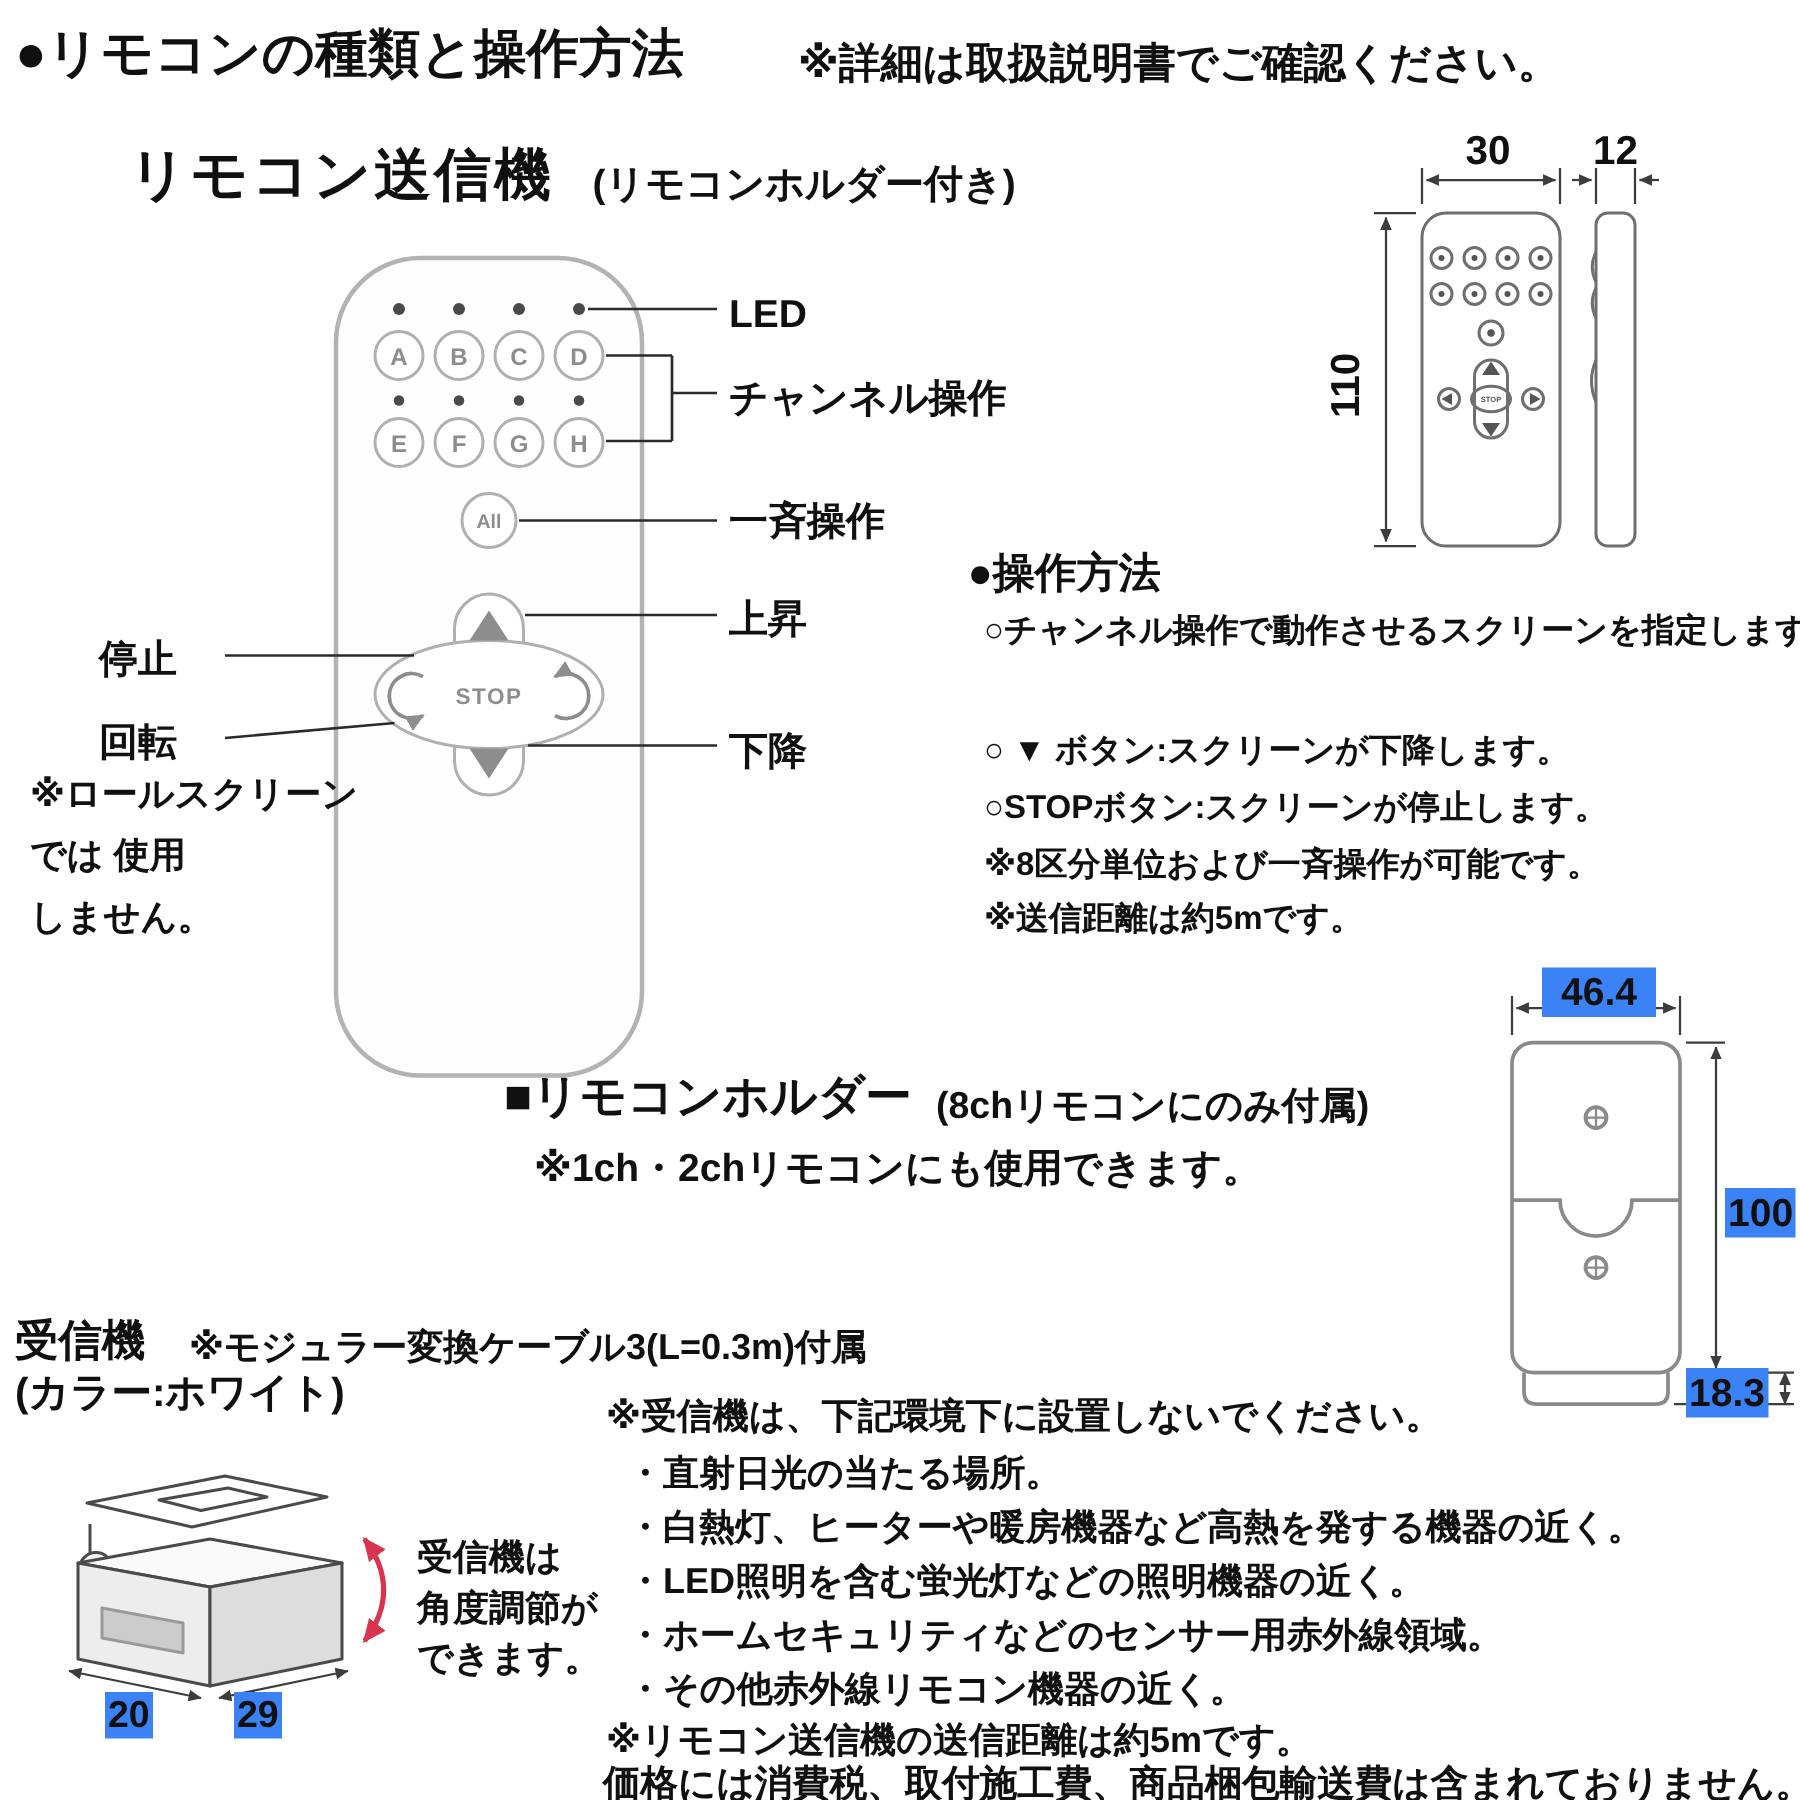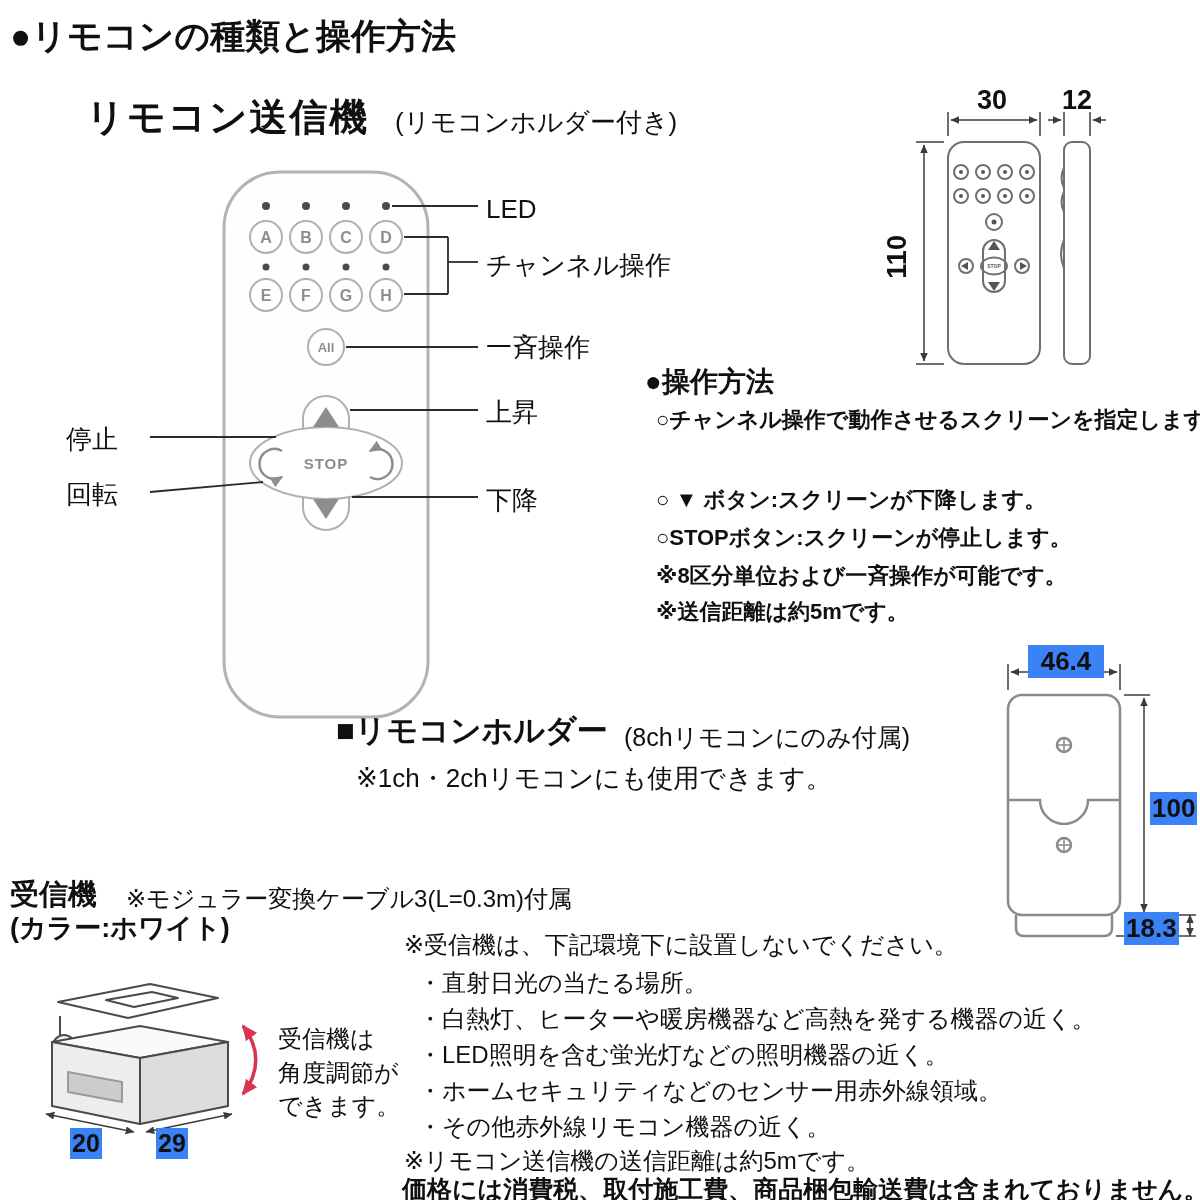--- a/index.html
+++ b/index.html
@@ -2,21 +2,21 @@
 <html><head>
 <meta charset="utf-8">
 <style>
   html,body{margin:0;padding:0;background:#fff}
   .page{position:relative;width:1200px;height:1200px;background:#fff;overflow:hidden;
         font-family:"Liberation Sans","DejaVu Sans",sans-serif;color:#101010;font-weight:700}
   .t{position:absolute;white-space:nowrap;line-height:1.25;z-index:2}
   .pre{white-space:pre-line}
   .ctr{text-align:center}
   .bgw{background:#3b82f6;padding:0 2px}
-  .w6{font-weight:400}
+  .w6{font-weight:700}
   svg.art{position:absolute;left:0;top:0;z-index:1}
 </style>
 </head>
 <body>
 
 <div class="page">
 
   <svg class="art" width="1200" height="1200" viewBox="0 0 1200 1200">
     <defs>
       <marker id="arB" viewBox="0 0 10 10" refX="8.5" refY="5" markerWidth="6.5" markerHeight="6.5" orient="auto-start-reverse">
@@ -175,31 +175,35 @@
       <polygon points="68,1072 122,1082 122,1102 68,1092" fill="#cccccc" stroke="#9a9a9a"></polygon>
     </g>
     <g stroke="#3c3c3c" stroke-width="1.5" fill="none">
       <path d="M46 1114 L134 1132" marker-start="url(#arB)" marker-end="url(#arB)"></path>
       <path d="M146 1132 L232 1114" marker-start="url(#arB)" marker-end="url(#arB)"></path>
     </g>
     <path d="M243 1026 C260 1048 260 1072 243 1094" stroke="#d9344f" stroke-width="3.5" fill="none" marker-start="url(#arR)" marker-end="url(#arR)"></path>
   </svg>
 
   <div class="t" style="left:10px;top:14px;font-size:35px">●リモコンの種類と操作方法</div>
+  <div class="t" style="left:532px;top:24px;font-size:28px">※詳細は取扱説明書でご確認ください。</div>
 
   <div class="t" style="left:86px;top:94px;font-size:38px;letter-spacing:2px">リモコン送信機</div>
   <div class="t w6" style="left:395px;top:106px;font-size:26px">(リモコンホルダー付き)</div>
 
   <div class="t w6" style="left:486px;top:193px;font-size:26px">LED</div>
   <div class="t w6" style="left:486px;top:249px;font-size:26px">チャンネル操作</div>
   <div class="t w6" style="left:486px;top:331px;font-size:26px">一斉操作</div>
   <div class="t w6" style="left:486px;top:396px;font-size:26px">上昇</div>
   <div class="t w6" style="left:66px;top:423px;font-size:26px">停止</div>
   <div class="t w6" style="left:66px;top:478px;font-size:26px">回転</div>
   <div class="t w6" style="left:486px;top:484px;font-size:26px">下降</div>
+  <div class="t pre w6" style="left:20px;top:510px;font-size:24px;line-height:1.7">※ロールスクリーン
+では 使用
+しません。</div>
 
   <div class="t ctr" style="left:962px;top:84px;width:60px;font-size:27px">30</div>
   <div class="t ctr" style="left:1054px;top:84px;width:46px;font-size:27px">12</div>
   <div class="t ctr" style="left:868px;top:240px;width:60px;font-size:27px;transform:rotate(-90deg)">110</div>
 
   <div class="t" style="left:645px;top:364px;font-size:28px">●操作方法</div>
   <div class="t" style="left:656px;top:406px;font-size:22px">○チャンネル操作で動作させるスクリーンを指定します。</div>
   <div class="t" style="left:656px;top:486px;font-size:22px">○ ▼ ボタン:スクリーンが下降します。</div>
   <div class="t" style="left:656px;top:524px;font-size:22px">○STOPボタン:スクリーンが停止します。</div>
   <div class="t" style="left:656px;top:562px;font-size:22px">※8区分単位および一斉操作が可能です。</div>

